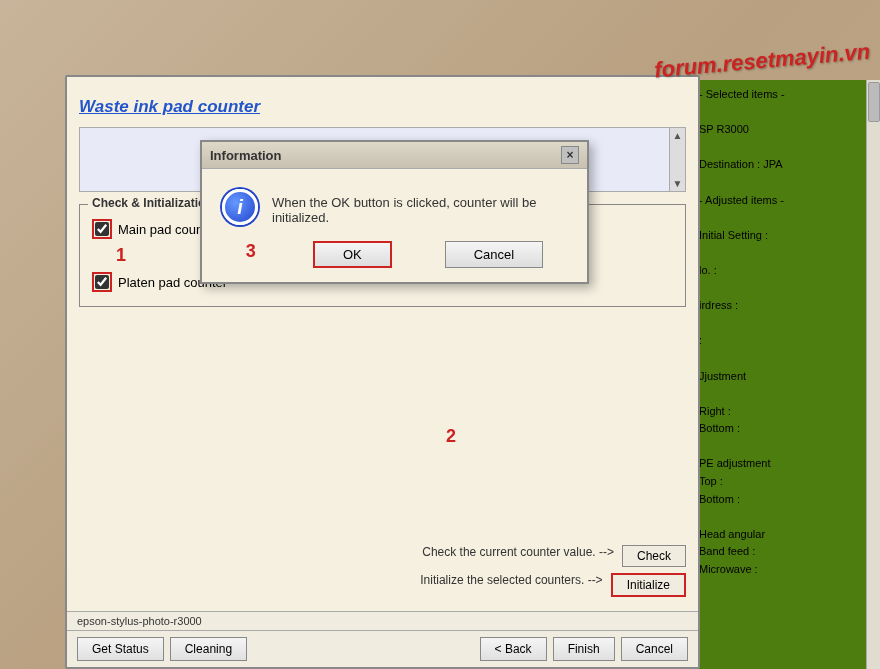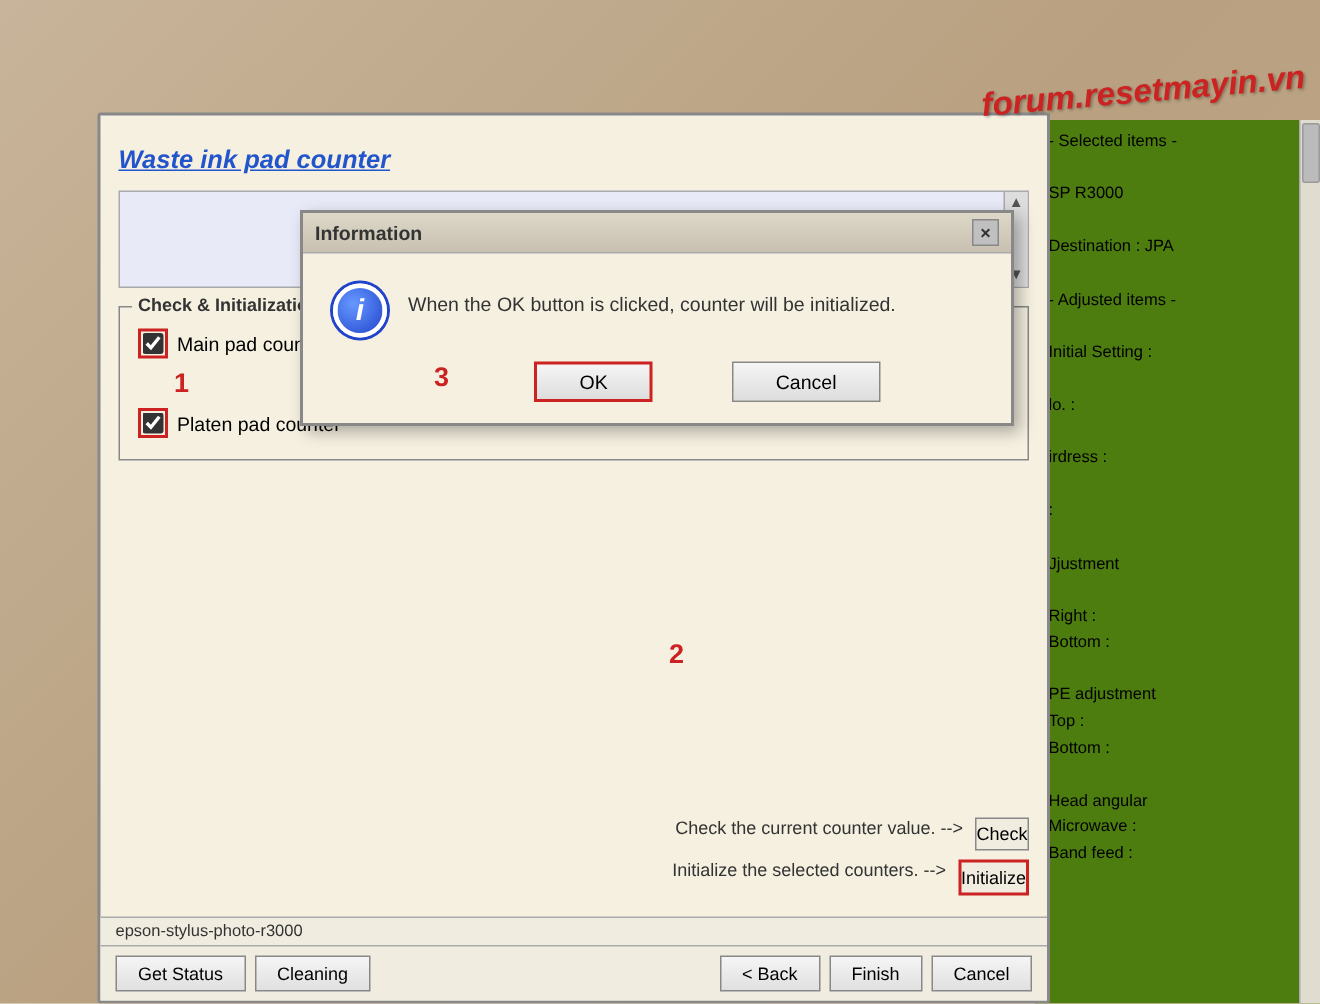--- a/index.html
+++ b/index.html
@@ -181,21 +181,21 @@
       align-items: flex-start;
       justify-content: flex-end;
       margin-bottom: 6px;
       gap: 8px;
     }
     .action-label {
       color: #333;
       font-size: 12px;
     }
     .action-btn {
-      padding: 3px 0;
+      padding: 3px 14px;
       background: #f0ede0;
       border: 1px solid #888;
       cursor: pointer;
       font-size: 12px;
     }
     .action-btn.highlight {
       border: 2px solid #cc2222;
     }
 
     
@@ -238,21 +238,21 @@
     
     .dialog-overlay {
       position: absolute;
       top: 0; left: 0; right: 0; bottom: 0;
       z-index: 50;
     }
     .dialog-box {
       position: absolute;
       top: 140px;
       left: 200px;
-      width: 476px;
+      width: 389px;
       background: #f5f0e0;
       border: 2px solid #888;
       box-shadow: 4px 4px 10px rgba(0,0,0,0.3);
     }
     .dialog-titlebar {
       background: linear-gradient(to bottom, #ddd8c8, #c8c0b0);
       padding: 4px 8px;
       display: flex;
       align-items: center;
       justify-content: space-between;
@@ -360,22 +360,22 @@
     <div>Jjustment</div>
     <div>&nbsp;</div>
     <div>Right :</div>
     <div>Bottom :</div>
     <div>&nbsp;</div>
     <div>PE adjustment</div>
     <div>Top :</div>
     <div>Bottom :</div>
     <div>&nbsp;</div>
     <div>Head angular</div>
+    <div>Band feed :</div>
     <div>Microwave :</div>
-    <div>Band feed :</div>
   </div>
   <div class="scrollbar">
     <div class="scroll-thumb"></div>
   </div>
 </div>
 
 <div class="main-window">
   <div class="window-title-bar">
     <span class="window-title">Waste ink pad counter</span>
   </div>

